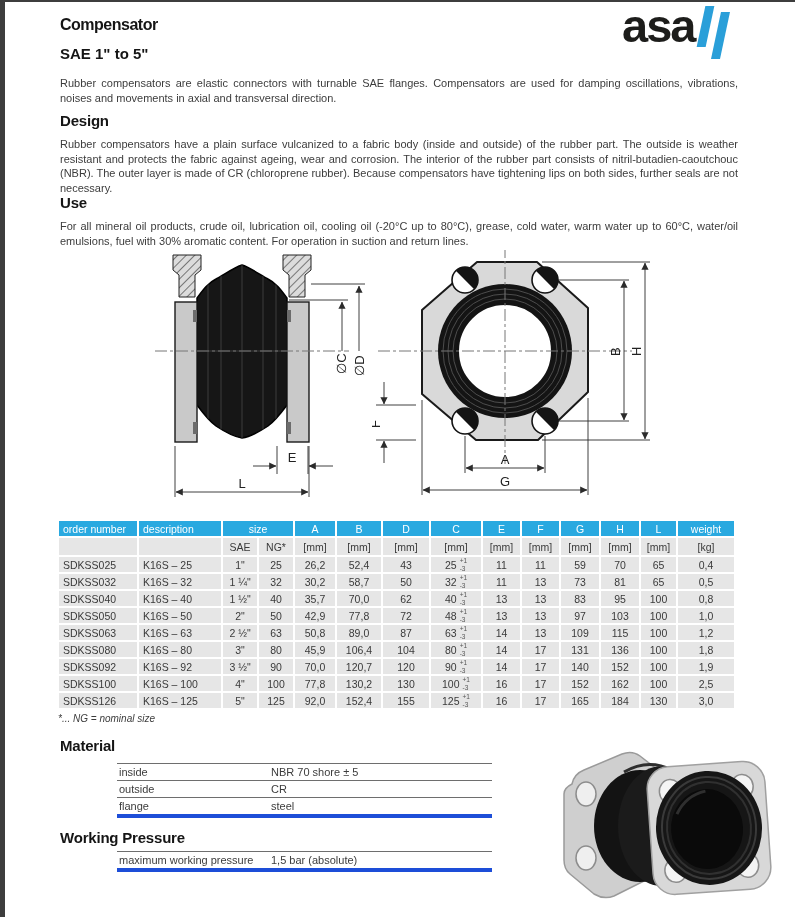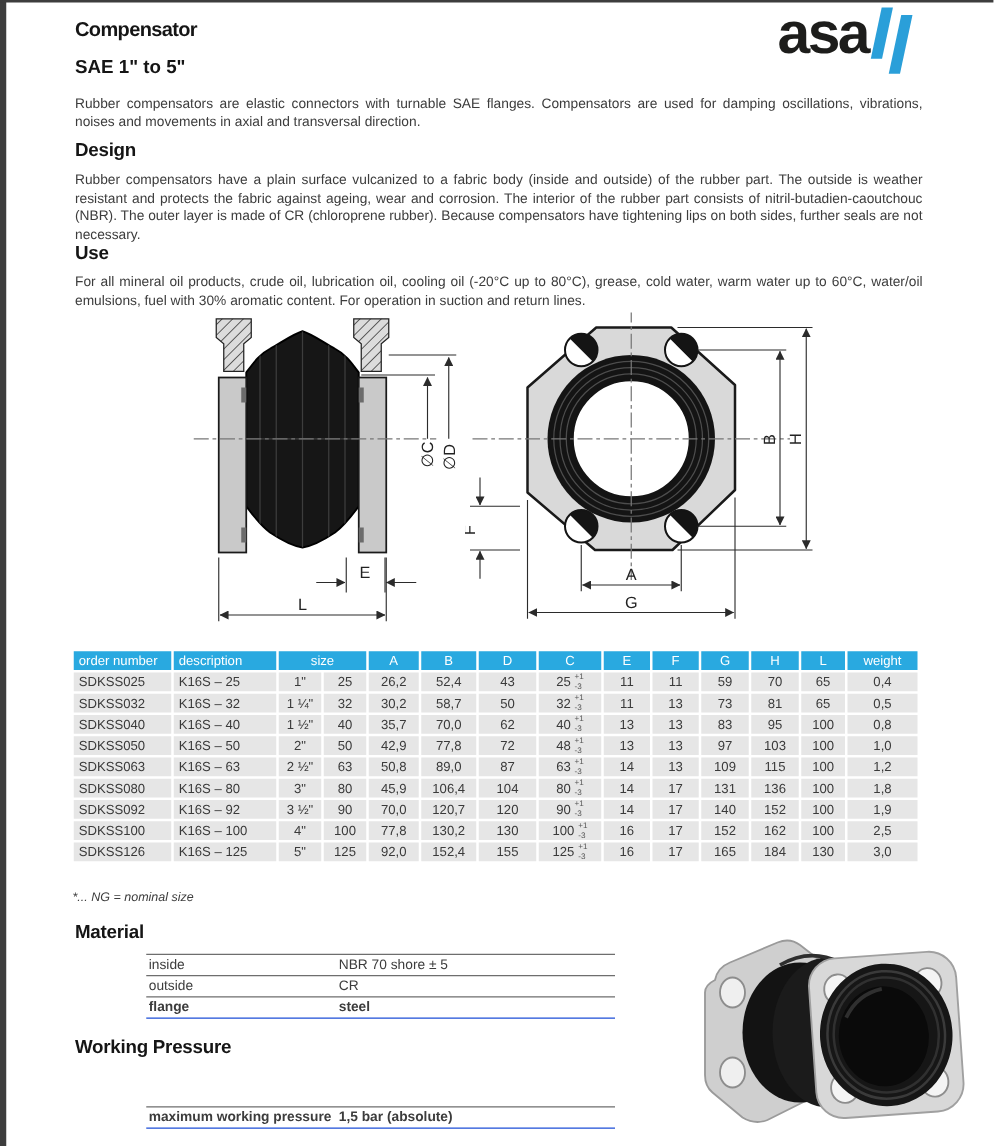--- a/index.html
+++ b/index.html
@@ -45,23 +45,23 @@
   .spec-table tbody td.la { text-align:left; }
   .cwrap { display:inline-flex; align-items:center; gap:3px; }
   .tol { display:inline-flex; flex-direction:column; font-size:6.5px; line-height:1.15; color:#555; text-align:left; }
   .footnote { position:absolute; left:58px; top:713px; font-size:10px; font-style:italic; color:#3c3c3c; }
 
   
   #material-h { top:737px; }
   #pressure-h { top:829px; }
   .kv { position:absolute; left:117px; width:375px; font-size:11px; color:#3c3c3c; }
   #material-table { top:763px; }
-  #pressure-table { top:851px;margin-top:34px; }
+  #pressure-table { top:851px; }
   .kv-row { display:flex; align-items:center; height:16px; border-top:1px solid #6e6e6e; }
-  .kv-row:last-child { border-bottom:1px solid #1d4ed8;font-weight:bold; }
+  .kv-row:last-child { border-bottom:4px solid #1d4ed8; }
   .kv-label { width:152px; padding-left:2px; }
   .kv-value { flex:1; }
 
   #product-photo { position:absolute; left:538px; top:742px; }
 </style>
 </head>
 <body>
 
 <div class="page">
   <div class="edge-left"></div>
@@ -235,20 +235,36 @@
         <th class="blue">B</th>
         <th class="blue">D</th>
         <th class="blue">C</th>
         <th class="blue">E</th>
         <th class="blue">F</th>
         <th class="blue">G</th>
         <th class="blue">H</th>
         <th class="blue">L</th>
         <th class="blue">weight</th>
       </tr>
+      <tr class="units">
+        <th></th>
+        <th></th>
+        <th>SAE</th>
+        <th>NG*</th>
+        <th>[mm]</th>
+        <th>[mm]</th>
+        <th>[mm]</th>
+        <th>[mm]</th>
+        <th>[mm]</th>
+        <th>[mm]</th>
+        <th>[mm]</th>
+        <th>[mm]</th>
+        <th>[mm]</th>
+        <th>[kg]</th>
+      </tr>
     </thead>
     <tbody>
         <tr>
           <td class="la">SDKSS025</td>
           <td class="la">K16S – 25</td>
           <td>1"</td>
           <td>25</td>
           <td>26,2</td>
           <td>52,4</td>
           <td>43</td>

